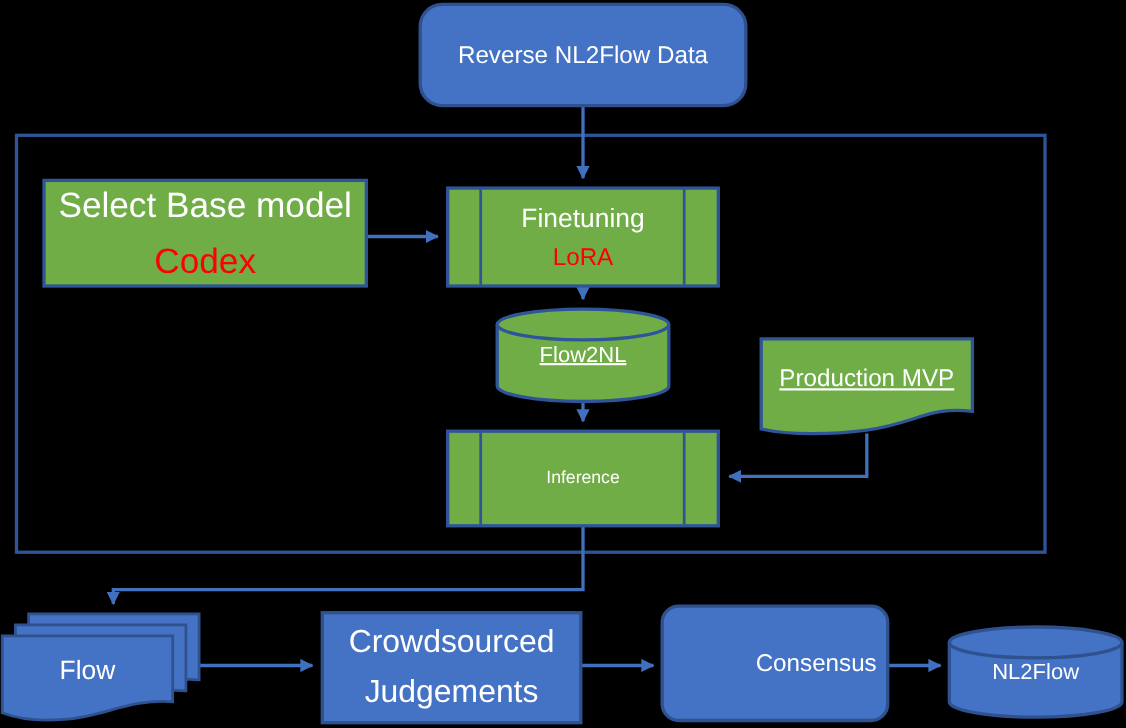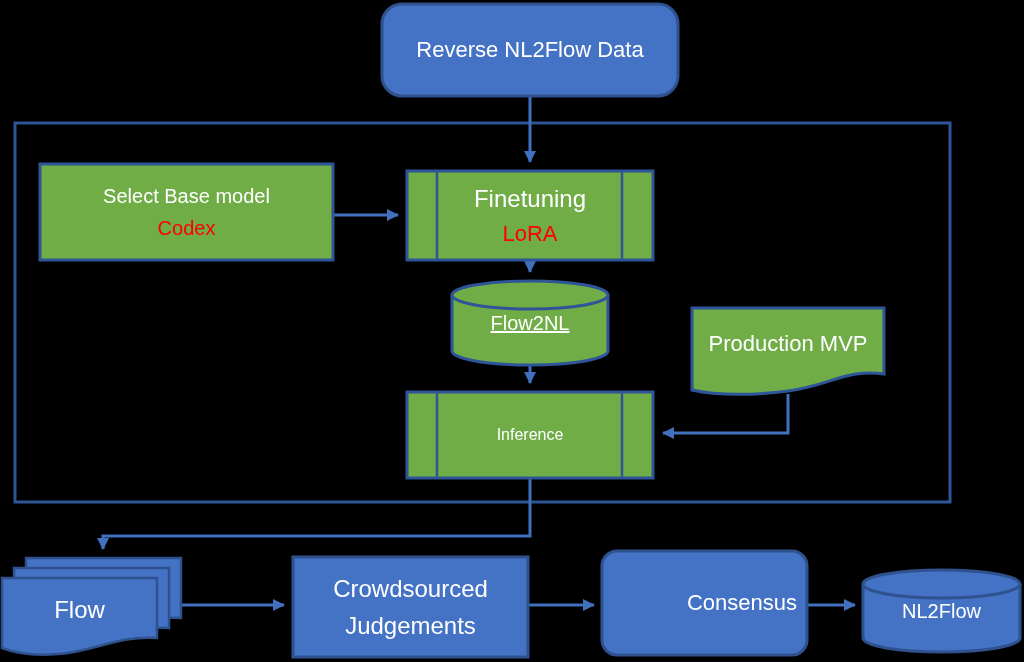--- a/index.html
+++ b/index.html
@@ -7,28 +7,28 @@
     position:relative;width:1024px;height:662px;background:#000000;
     font-family:"Liberation Sans",sans-serif;overflow:hidden;
   }
   .layer{position:absolute;left:0;top:0;}
   .t{
     position:absolute;display:flex;flex-direction:column;align-items:center;
     justify-content:center;color:#ffffff;line-height:1.55;
   }
   .accent{color:#ff0000;}
   #t-reverse   {left:382px;top:4px;  width:296px;height:92px; font-size:22px;}
-  #t-select    {left:40px; top:164px;width:293px;height:96px; font-size:20px;line-height:1.6;}
+  #t-select    {left:40px; top:164px;width:293px;height:96px; font-size:32px;line-height:1.6;}
   #t-finetune  {left:407px;top:171px;width:246px;height:89px; font-size:24px;line-height:1.5;}
   #t-finetune .sub{font-size:22px;}
   #t-flow2nl   {left:452px;top:289px;width:156px;height:68px; font-size:20px;text-decoration:underline;}
-  #t-production{left:692px;top:308px;width:192px;height:72px; font-size:22px;}
+  #t-production{left:692px;top:308px;width:192px;height:72px; font-size:22px;text-decoration:underline;}
   #t-inference {left:407px;top:392px;width:246px;height:86px; font-size:16px;}
   #t-4nls      {left:2px;  top:578px;width:155px;height:64px; font-size:24px;line-height:1.4;}
-  #t-crowd     {left:293px;top:557px;width:235px;height:100px;font-size:24px;}
+  #t-crowd     {left:293px;top:557px;width:235px;height:100px;font-size:29px;}
   #t-consensus {left:602px;top:551px;width:232px;height:104px;font-size:22px;margin-left:24px;}
   #t-nl2flow   {left:863px;top:577px;width:157px;height:68px; font-size:20px;}
 </style>
 </head>
 <body>
 
 <div class="stage">
 
   <svg class="layer" width="1024" height="662" viewBox="0 0 1024 662">
     <defs>

